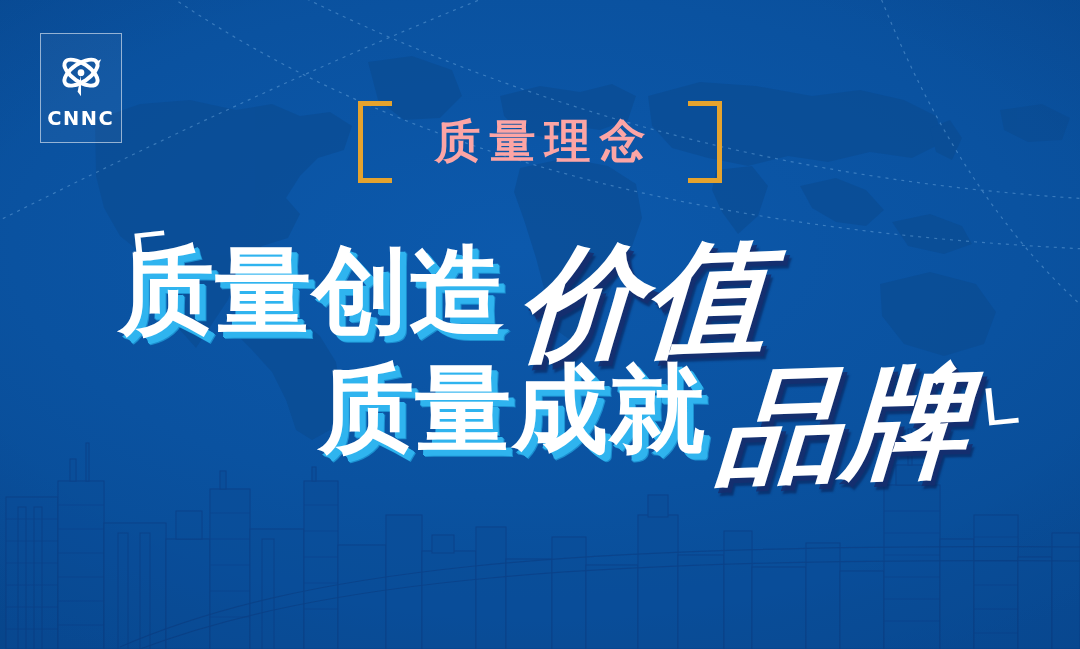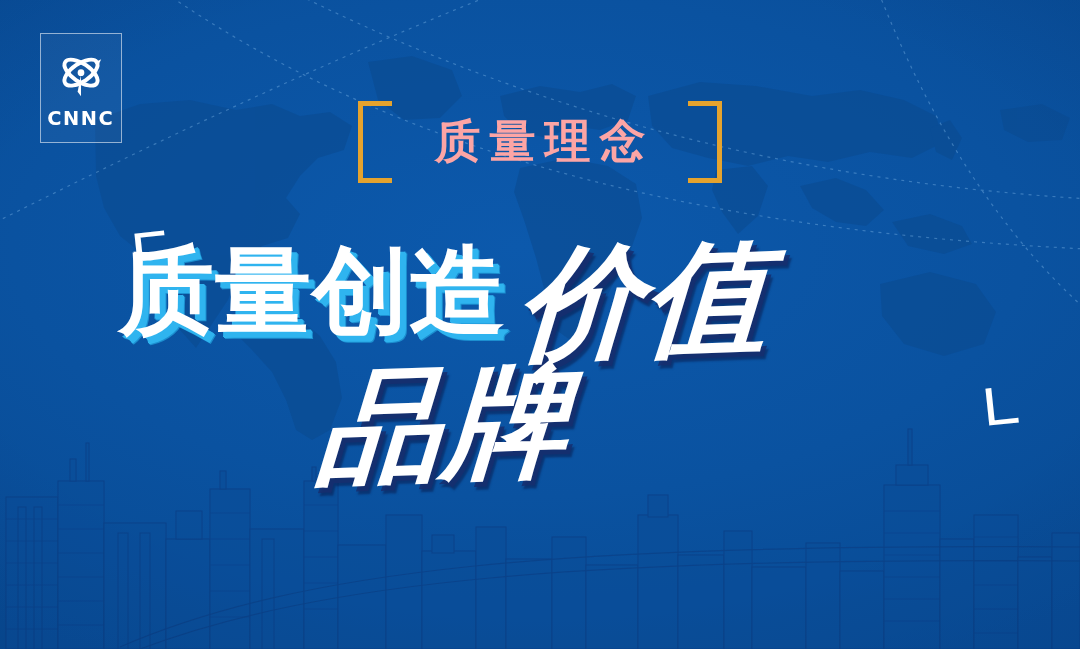--- a/index.html
+++ b/index.html
@@ -336,19 +336,20 @@
   <div class="headline">
 
     <span class="quote open">「</span>
 
     <div class="line l1">
       <span class="blk">质量创造</span>
       <span class="cal">价值</span>
     </div>
 
     <div class="line l2">
+      <span class="blk">质量成就</span>
       <span class="cal">品牌</span>
     </div>
 
     <span class="quote close">」</span>
   </div>
 
 </div>
 
 </body></html>

